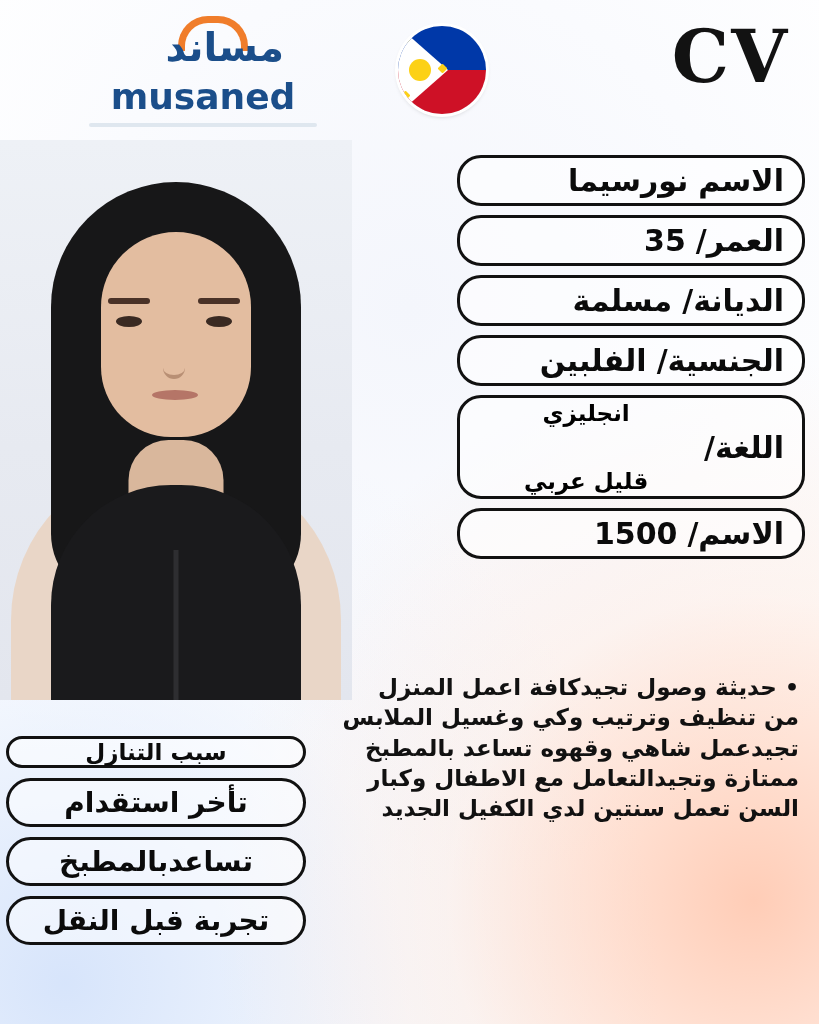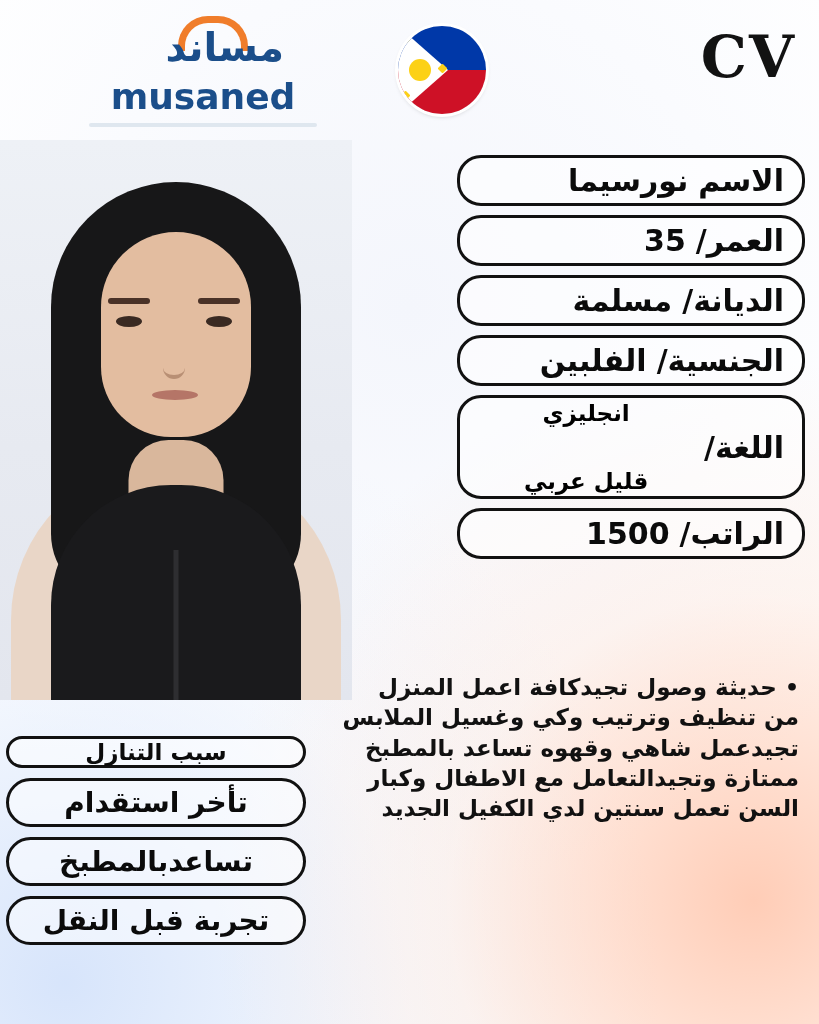--- a/index.html
+++ b/index.html
@@ -109,23 +109,23 @@
   .flag .star {
     position: absolute;
     width: 7px; height: 7px;
     background: #fcd116;
     border-radius: 1px;
     transform: rotate(45deg);
   }
 
   .cv-title {
     position: absolute;
-    right: 23px;
+    right: 30px;
     top: 14px;
-    font-size: 58px;
+    font-size: 72px;
     line-height: 86px;
     font-weight: bold;
     color: #121212;
     letter-spacing: 2px;
     font-family: "DejaVu Serif", "Liberation Serif", serif;
     direction: ltr;
   }
 
   
   .photo {
@@ -399,21 +399,21 @@
 
     <div class="field lang">
       <span class="f-label">اللغة/</span>
       <span class="lang-values">
         <span>انجليزي</span>
         <span>قليل عربي</span>
       </span>
     </div>
 
     <div class="field salary">
-      <span class="f-label">الراتب/</span>
+      <span class="f-label">الاسم/</span>
       <span class="f-value">1500</span>
     </div>
 
   </div>
 
   <div class="skills">
     <span class="bullet">•</span>
     <span>حديثة وصول   تجيدكافة اعمل المنزل من تنظيف وترتيب وكي وغسيل الملابس تجيدعمل شاهي وقهوه تساعد بالمطبخ ممتازة وتجيدالتعامل مع الاطفال وكبار السن تعمل سنتين لدي الكفيل الجديد</span>
   </div>
 

